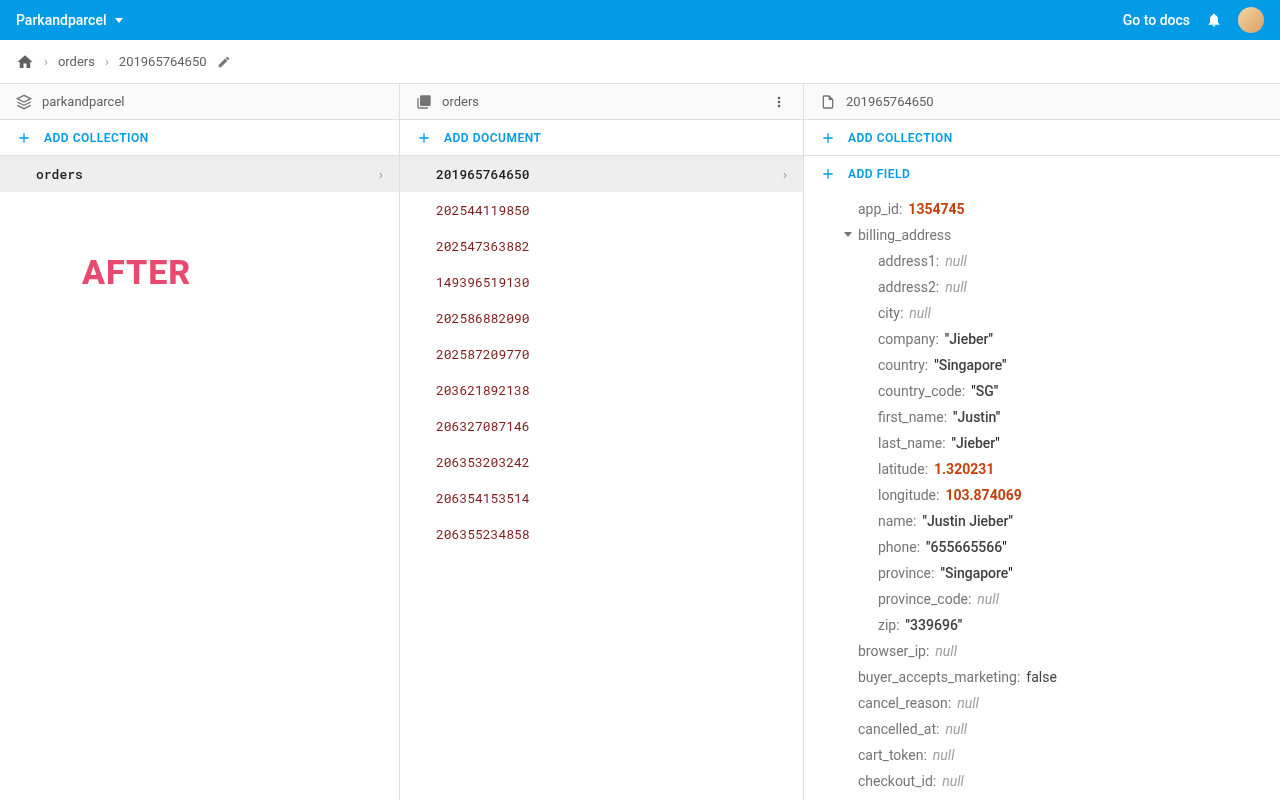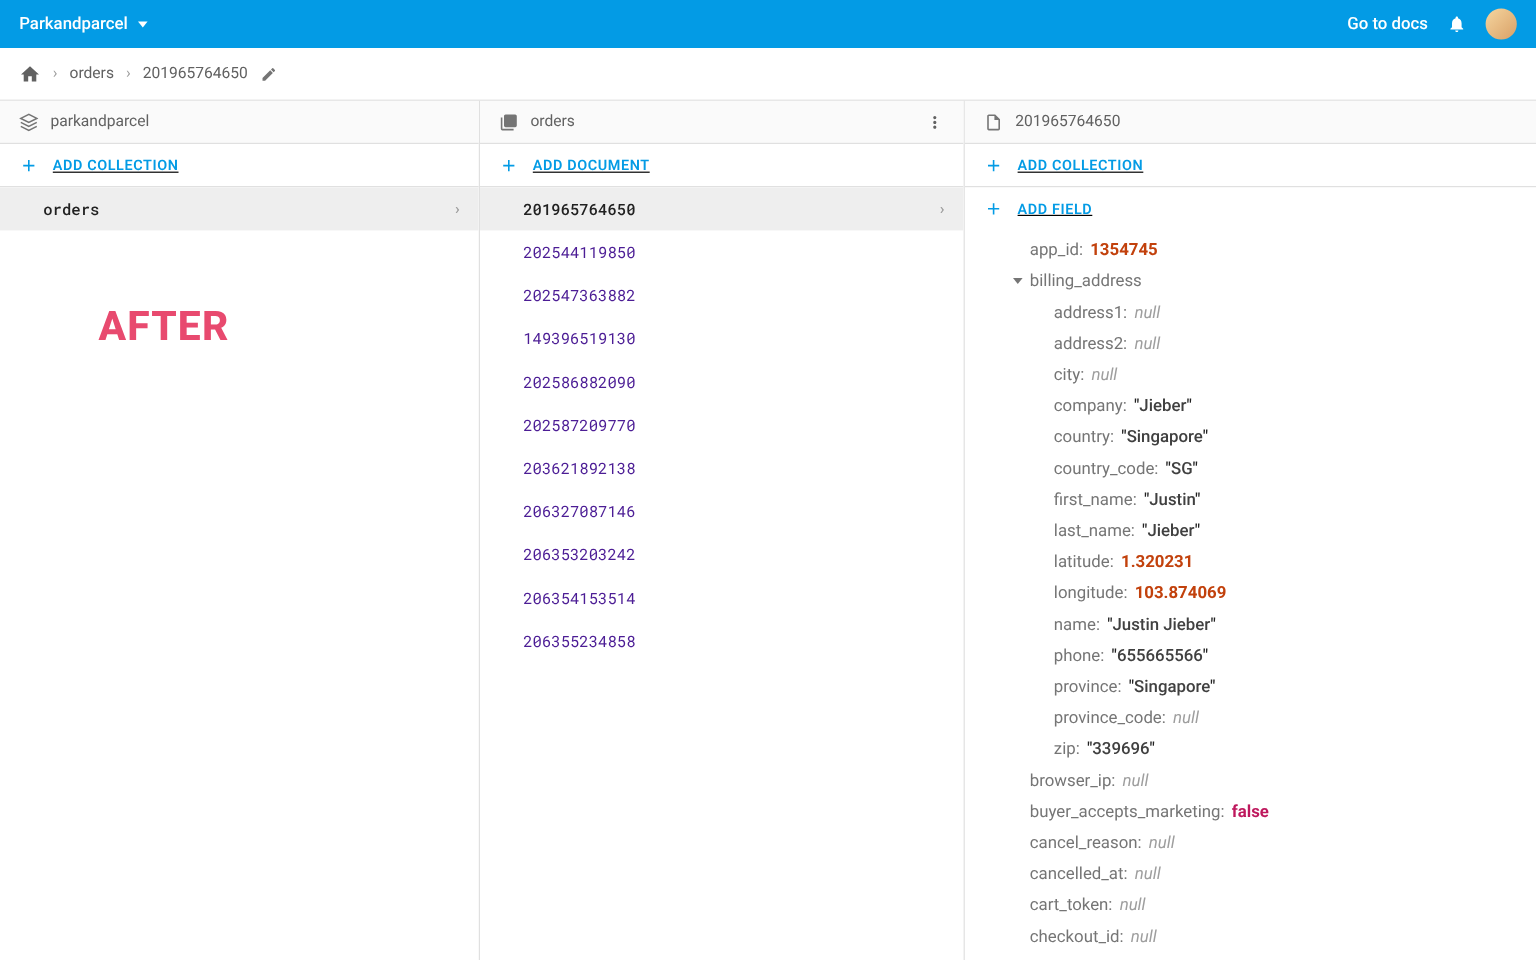--- a/index.html
+++ b/index.html
@@ -14,36 +14,36 @@
 .breadcrumb .chev { color:#9e9e9e; }
 .home-icon { width:18px; height:18px; fill:#616161; }
 .edit-icon { width:14px; height:14px; fill:#757575; }
 .panels { display:flex; height:calc(100% - 84px); }
 .panel { border-right:1px solid #e0e0e0; display:flex; flex-direction:column; overflow:hidden; }
 .panel:nth-child(1){width:400px;} .panel:nth-child(2){width:404px;} .panel:nth-child(3){width:476px;border-right:none;}
 .panel-header { height:36px; border-bottom:1px solid #e0e0e0; display:flex; align-items:center; padding:0 16px; font-size:13px; color:#616161; gap:10px; background:#fafafa; }
 .panel-header .spacer { margin-left:auto; }
 .more-icon { width:16px; height:16px; fill:#616161; }
 .hdr-icon { width:16px; height:16px; fill:#757575; }
-.action-row { height:36px; border-bottom:1px solid #e0e0e0; display:flex; align-items:center; padding:0 16px; gap:12px;text-decoration:underline; }
+.action-row { height:36px; border-bottom:1px solid #e0e0e0; display:flex; align-items:center; padding:0 16px; gap:12px; }
 .action-row.noborder { border-bottom:none; }
 .plus-icon { width:16px; height:16px; }
 .action-label { color:#039be5; font-size:12px; font-weight:600; letter-spacing:0.5px; }
 .list { flex:1; overflow-y:auto; }
-.list-item { height:36px; display:flex; align-items:center; padding:0 16px 0 36px; font-size:13px; color:#4c1d95; cursor:pointer; font-family:"Roboto Mono",Menlo,monospace; }
+.list-item { height:36px; display:flex; align-items:center; padding:0 16px 0 36px; font-size:13px; color:#7f1d1d; cursor:pointer; font-family:"Roboto Mono",Menlo,monospace; }
 .list-item.selected { background:#eeeeee; color:#212121; font-weight:500; }
 .list-item .chev-right { margin-left:auto; color:#9e9e9e; }
 .watermark { position:absolute; top:252px; left:82px; font-size:34px; font-weight:800; color:#e84a6f; text-shadow:2px 2px 0 #fff, -1px -1px 0 #fff, 1px -1px 0 #fff, -1px 1px 0 #fff; pointer-events:none; letter-spacing:1px; }
 .fields { flex:1; overflow-y:auto; font-family:"Roboto Mono",Menlo,monospace; font-size:14px; padding:4px 0 20px 0; }
 .field-row { display:flex; align-items:center; padding:4px 16px 4px 0; line-height:18px; } 
 .key { color:#757575; }
 .colon { color:#757575; margin-right:6px; }
 .val-str { color:#404040; font-weight:500; }
 .val-num { color:#c2410c; font-weight:700; }
-.val-bool { color:#be185d; font-weight:700; }
+.val-bool { color:#404040; font-weight:400; }
 .val-null { color:#9e9e9e; font-style:italic; }
 .quote { color:#212121; font-weight:500; }
 .pad1 { width:54px; flex-shrink:0; }
 .pad2 { width:74px; flex-shrink:0; }
 .tri { display:inline-block; width:0; height:0; border-left:4px solid transparent; border-right:4px solid transparent; border-top:5px solid #757575; margin-right:6px; transform:translateY(-1px); }
 </style>
 </head>
 <body>
 
 <div class="topbar">

